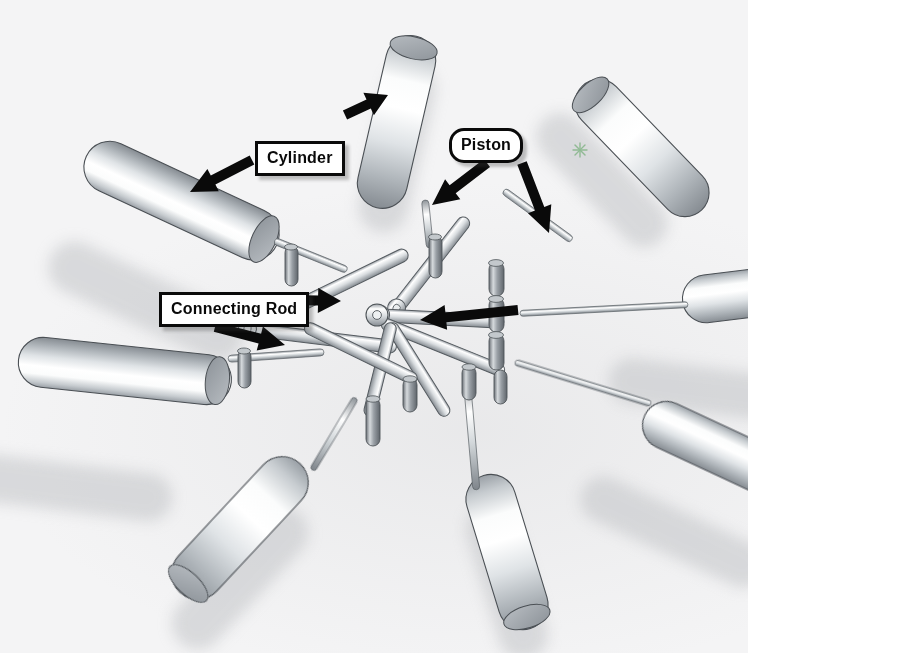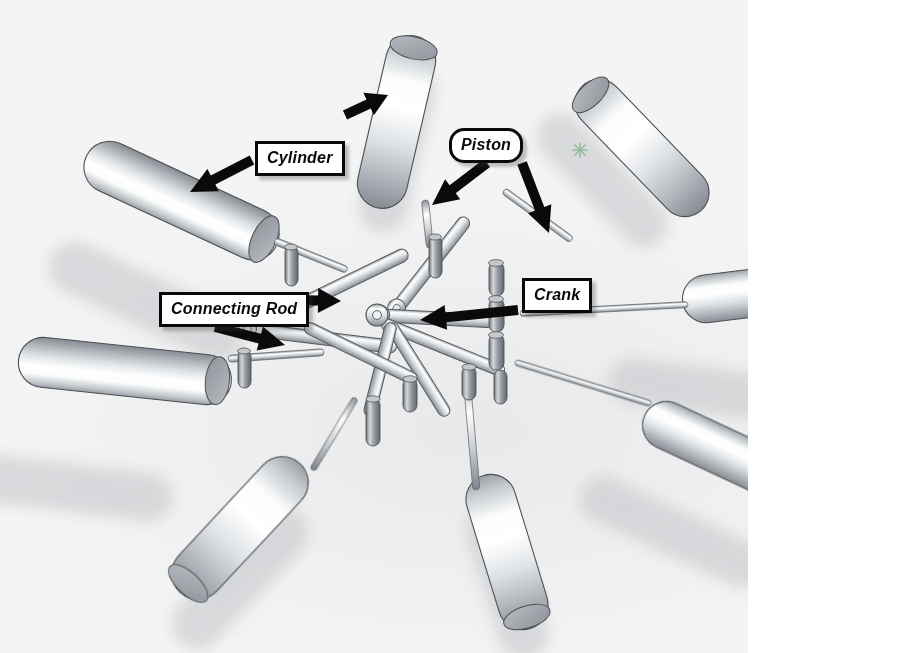--- a/index.html
+++ b/index.html
@@ -7,21 +7,20 @@
     padding: 0;
     background: #ffffff;
   }
   #stage {
     position: relative;
     width: 748px;
     height: 653px;
     overflow: hidden;
     background: #f4f4f5;
     font-family: "Liberation Sans", sans-serif;
-    font-style: italic;
   }
   #scene {
     position: absolute;
     left: 0; top: 0;
     width: 912px;
     height: 653px;
   }
   .callout {
     position: absolute;
     background: #ffffff;
@@ -278,17 +277,14 @@
   </div>
 
   <div class="callout" style="left:449px; top:128px;border-radius:15px;">
     <span>Piston</span>
   </div>
 
   <div class="callout" style="left:143px; top:292px;margin-left:16px;">
     <span>Connecting Rod</span>
   </div>
 
-  <div class="callout" style="left:522px; top:278px;">
-    <span>Crank</span>
-  </div>
 
 </div>
 
 </body></html>

